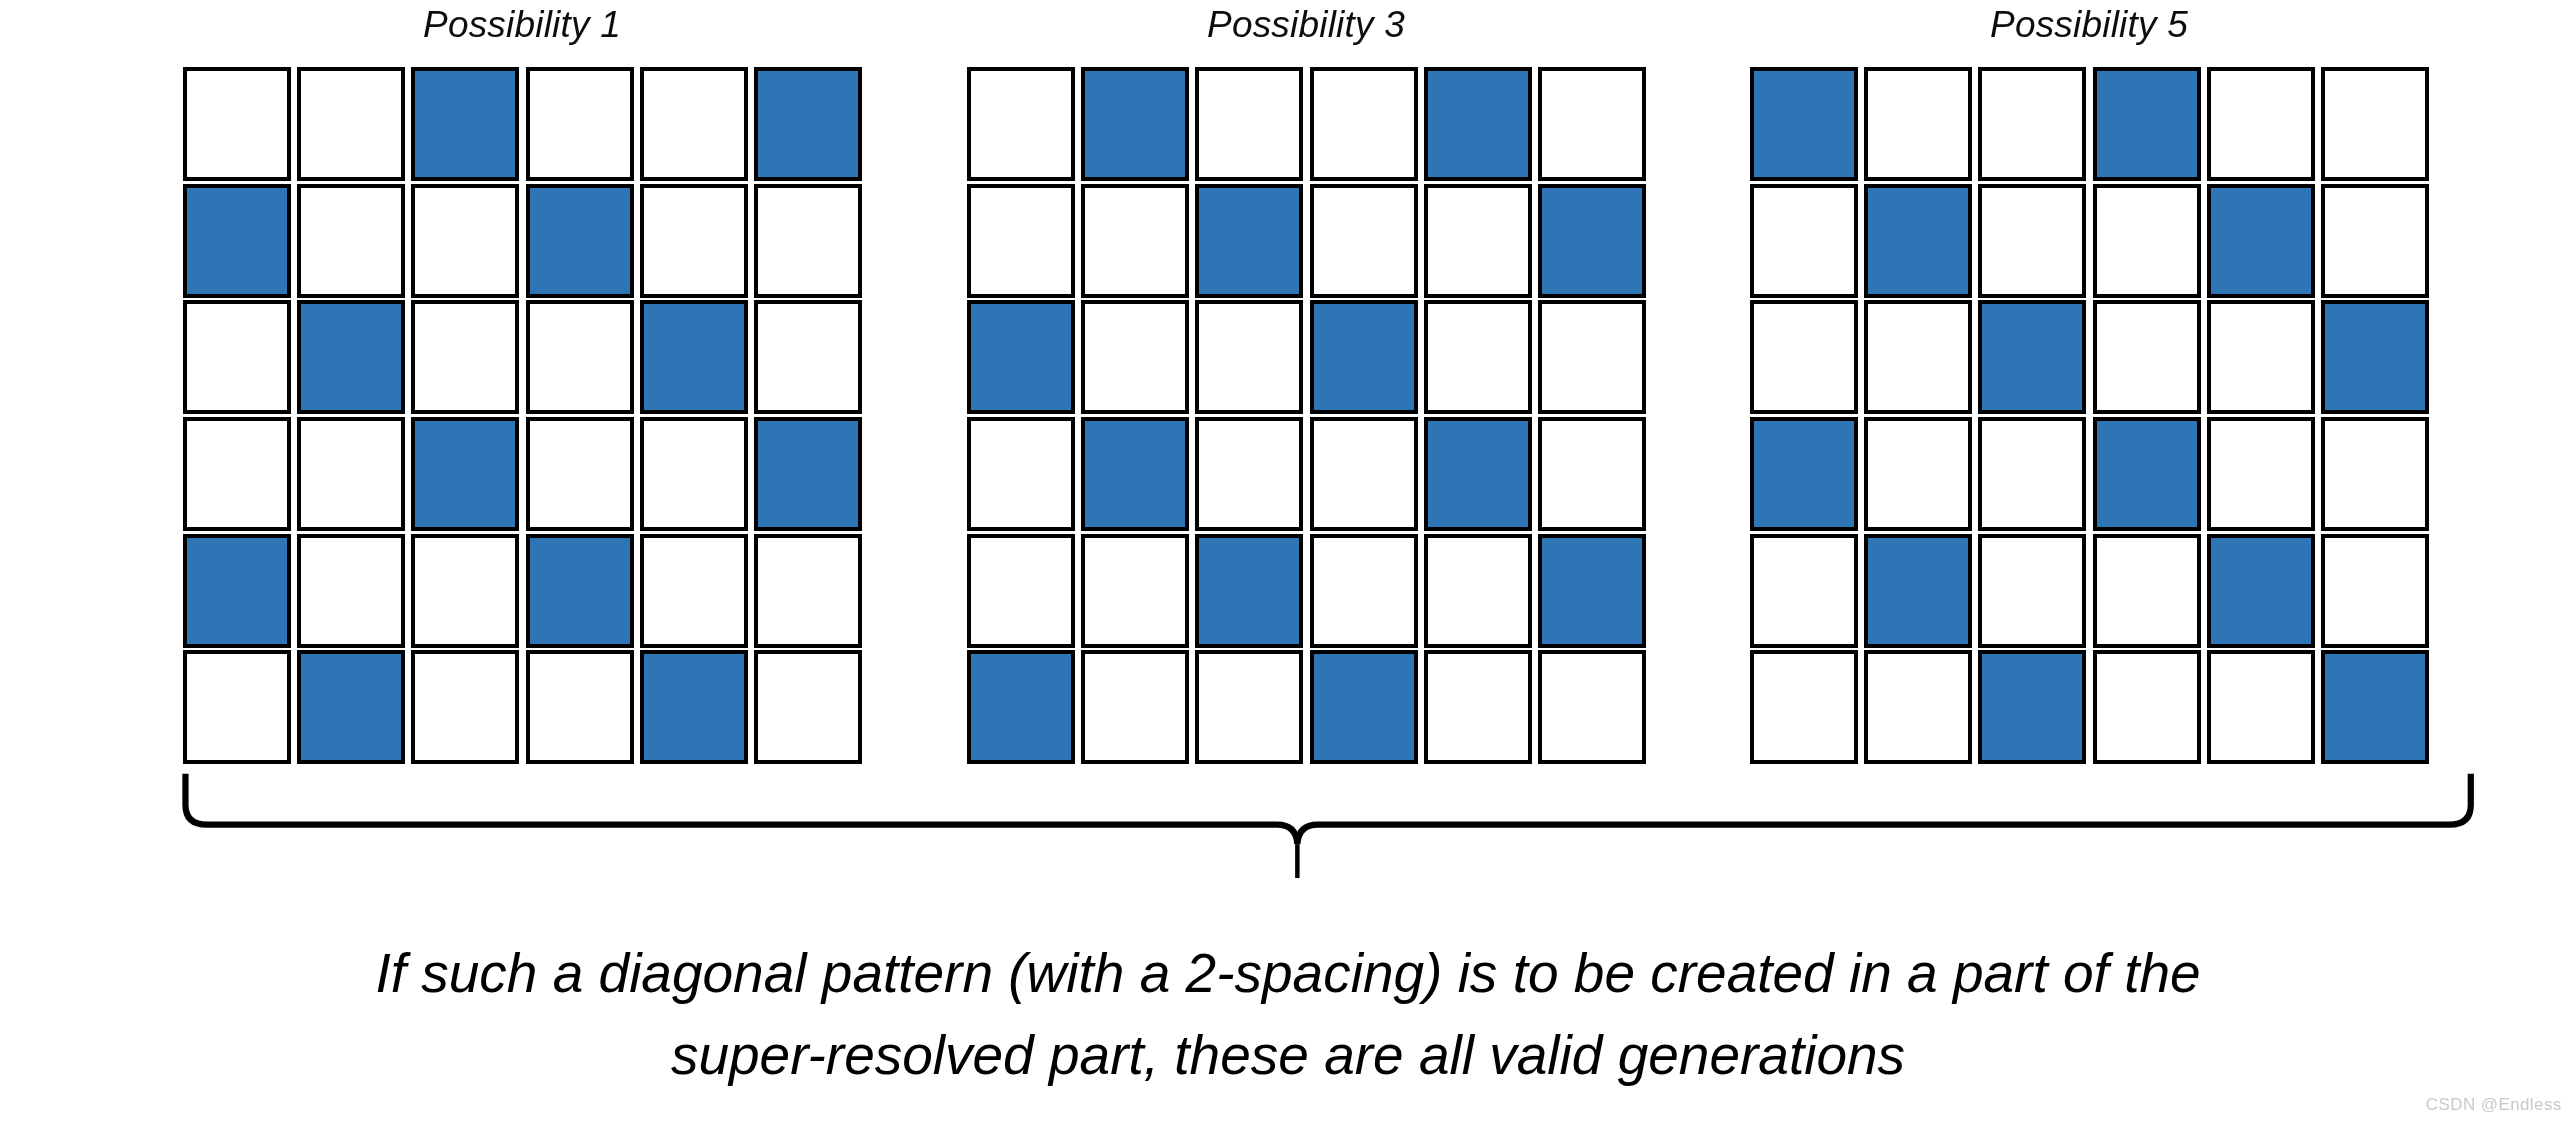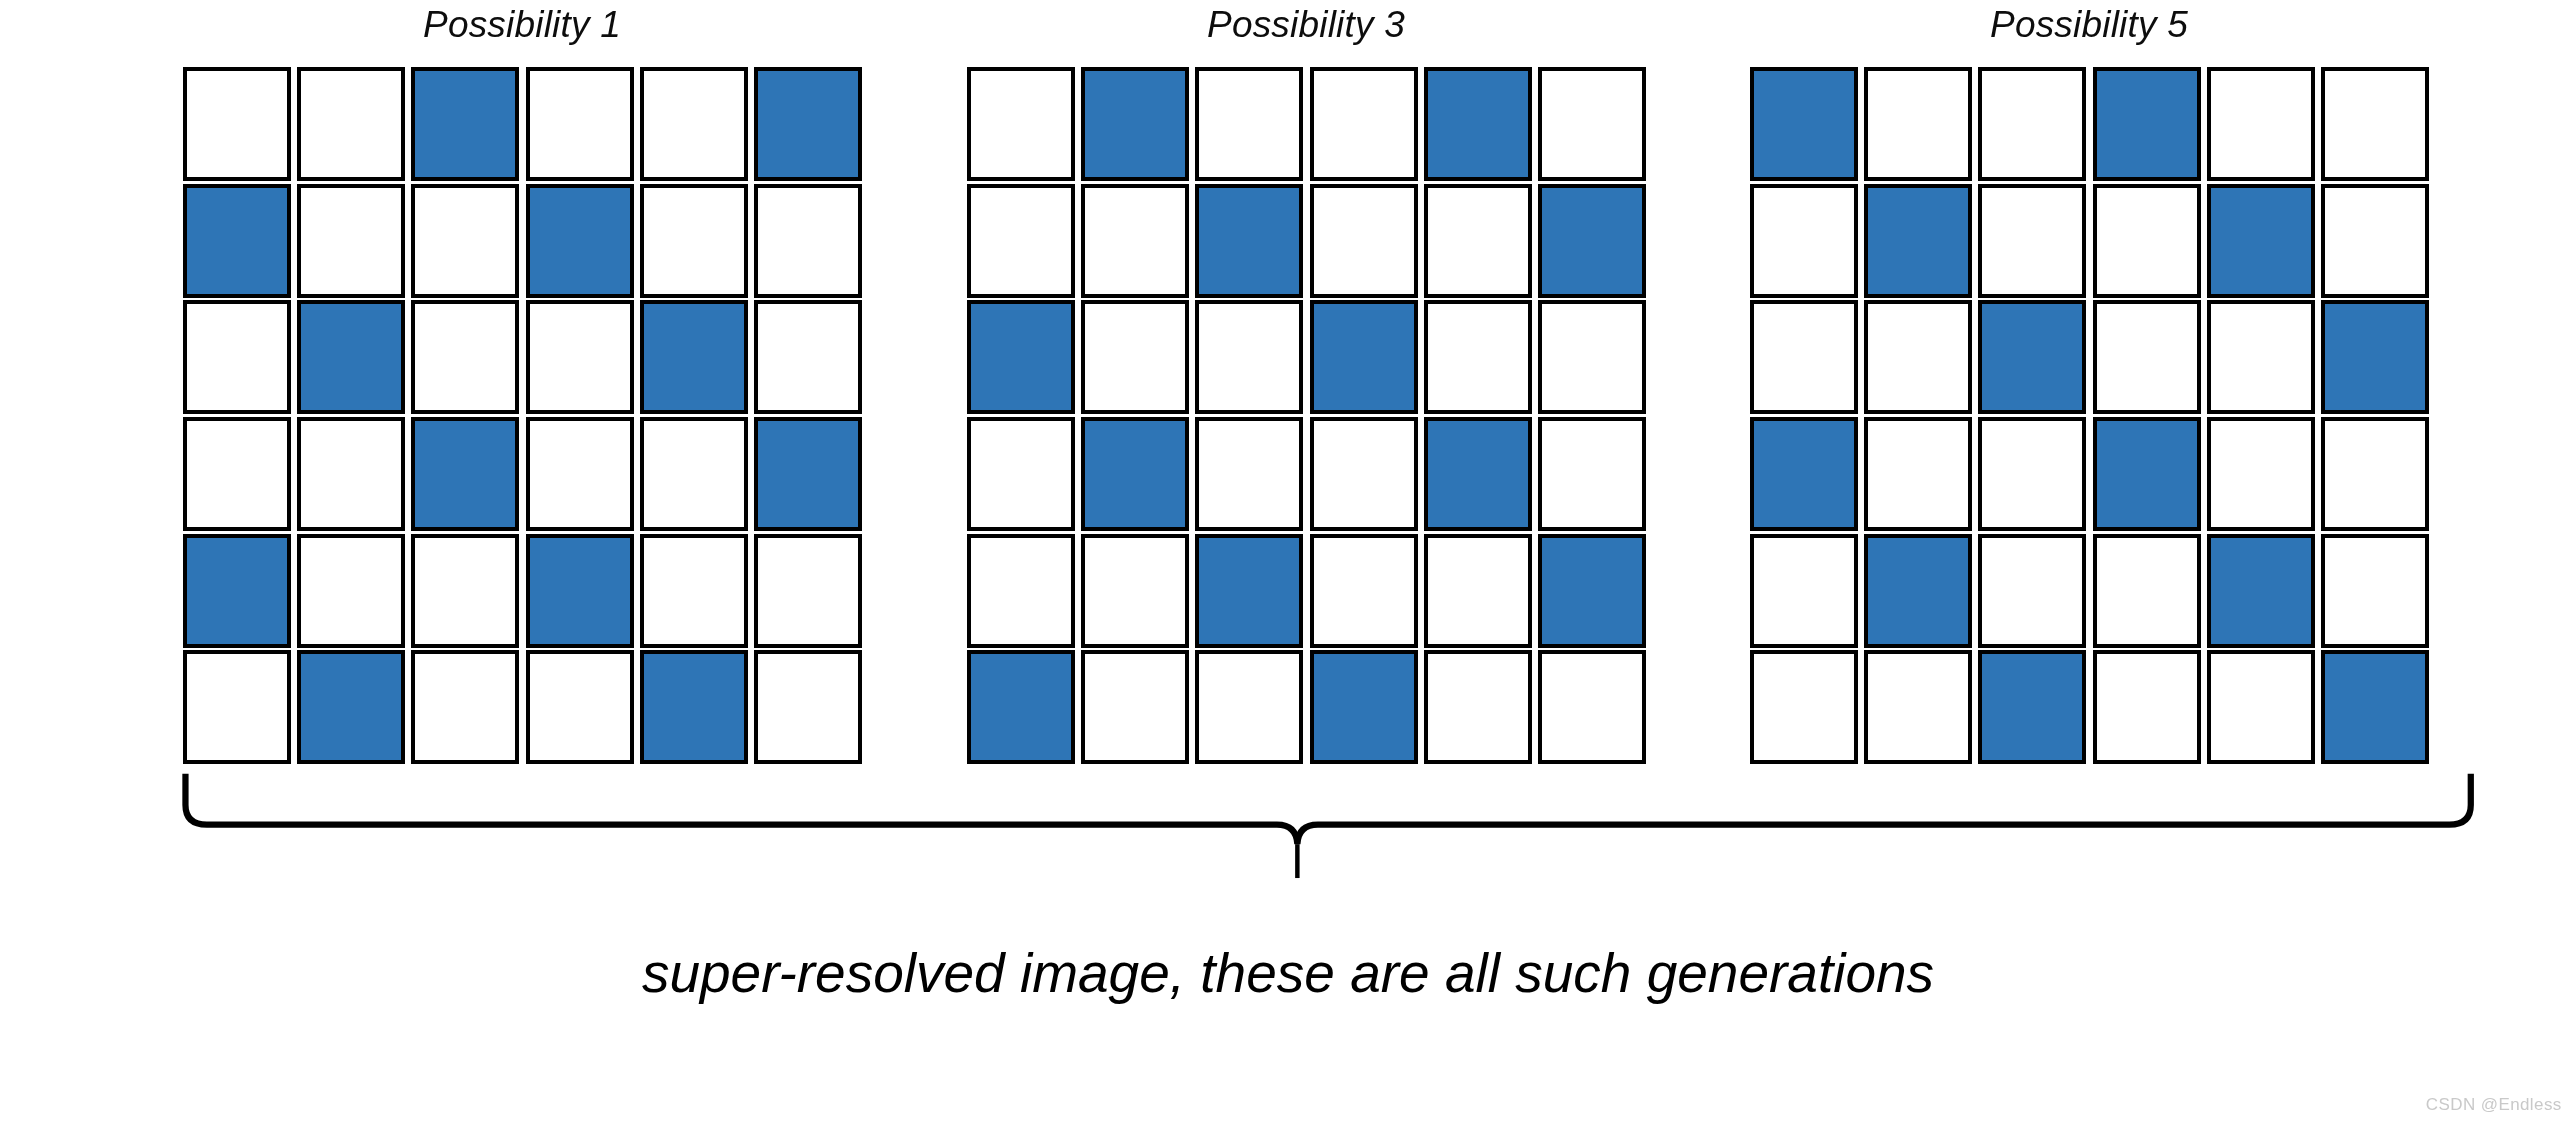--- a/index.html
+++ b/index.html
@@ -255,17 +255,18 @@
              Q 1454 70 1455 92
              Q 1456 70 1478 70
              L 2747 70
              Q 2771 70 2771 48
              L 2771 13" fill="none" stroke="#000000" stroke-width="7" stroke-linecap="butt" stroke-linejoin="miter"></path>
     <path d="M 1455 92 L 1455 130" fill="none" stroke="#000000" stroke-width="5"></path>
   </svg>
 </div>
 
 <div id="caption">
-  <span class="line">super-resolved image, these are all such generations</span>
+  <span class="line">If such a diagonal pattern (with a 2-spacing) is to be created in a part of the</span>
+  <span class="line">super-resolved part, these are all valid generations</span>
 </div>
 
 <div id="watermark">CSDN @Endless</div>
 
 
 </body></html>

